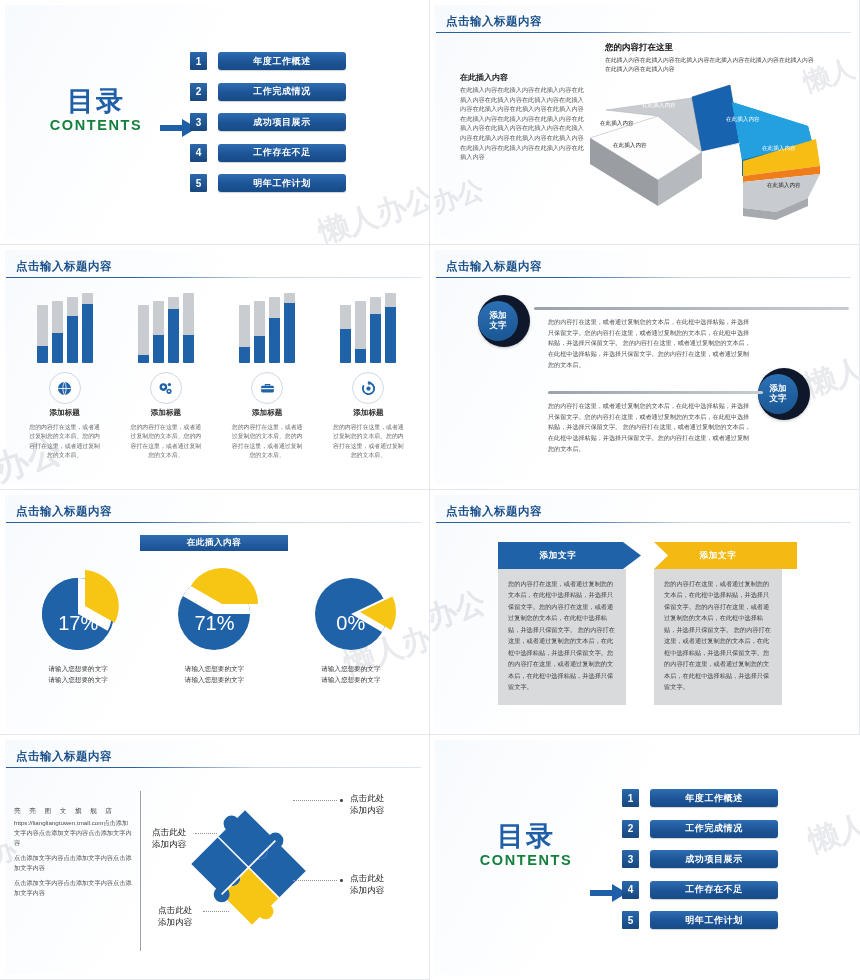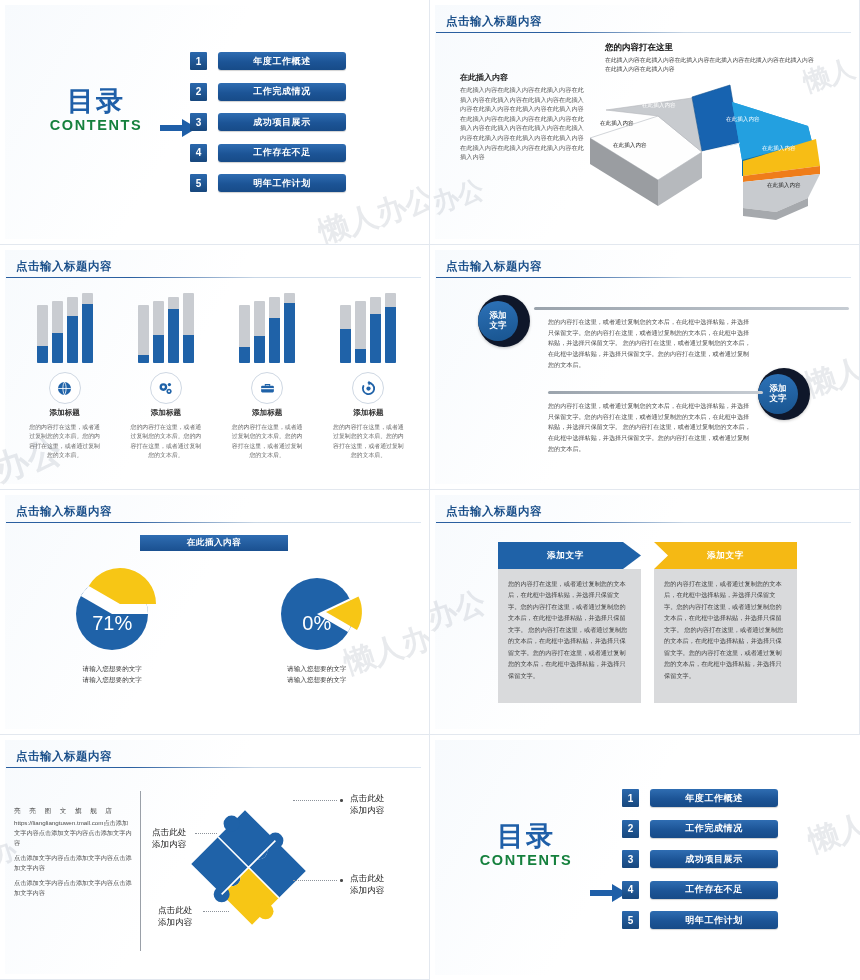--- a/index.html
+++ b/index.html
@@ -115,21 +115,21 @@
   .ppies{position:absolute;left:10px;top:72px;right:10px;display:flex;justify-content:space-around;}
   .ppie{width:125px;text-align:center;position:relative;}
   .ppie .disc{position:relative;width:100px;height:96px;margin:0 auto;}
   .ppie .pct{
     position:absolute;left:0;right:0;top:50px;text-align:center;
     color:#ffffff;font-size:20px;font-weight:normal;letter-spacing:0px;
   }
   .ppie p{margin:6px 0 0 0;font-size:6.6px;color:#333;line-height:1.6;}
 
   
-  .abox{position:absolute;top:52px;width:143px;}
+  .abox{position:absolute;top:52px;width:128px;}
   .aban{position:relative;height:27px;}
   .aban .lbl{
     position:absolute;inset:0;display:flex;align-items:center;justify-content:center;
     color:#fff;font-size:8.6px;font-weight:bold;letter-spacing:.6px;padding-right:8px;
   }
   .abody{
     background:#d9dadc;padding:9px 10px 12px 10px;
     font-size:6.2px;color:#3e3e3e;line-height:1.85;word-break:break-all;
     min-height:134px;box-sizing:border-box;
   }
@@ -398,20 +398,37 @@
   <div class="panel">
     <div class="pagebg"></div>
     <div class="ttl">点击输入标题内容</div>
     <div class="ttl-rule"></div>
     <div class="wm" style="right:-4px;top:140px;font-size:30px;">懒人办</div>
 
     <div class="subtitle-bar">在此插入内容</div>
 
     <div class="ppies">
 
+      <div class="ppie">
+        <div class="disc">
+          <svg width="100" height="96" viewBox="0 0 100 96">
+            <path d="M50 52 m0 -36 a36 36 0 1 0 25.5 61.5 z" fill="#1f62a8"></path>
+            <circle cx="50" cy="52" r="36" fill="#1f62a8"></circle>
+            <path d="M50 52 L50 16 A36 36 0 0 1 79.6 68.8 Z" fill="#ffffff"></path>
+            <g transform="translate(7,-8)">
+              <path d="M50 52 L50 16 A36 36 0 0 1 79.6 68.8 Z" fill="#f7c615"></path>
+            </g>
+          </svg>
+        </div>
+        <div class="pct">17%</div>
+        <p>
+          <span>请输入您想要的文字</span><br>
+          <span>请输入您想要的文字</span>
+        </p>
+      </div>
 
       <div class="ppie">
         <div class="disc">
           <svg width="100" height="96" viewBox="0 0 100 96">
             <circle cx="50" cy="52" r="36" fill="#1f62a8"></circle>
             <path d="M50 52 L18.8 34 A36 36 0 0 1 86 52 Z" fill="#ffffff"></path>
             <g transform="translate(8,-10)">
               <path d="M50 52 L18.8 34 A36 36 0 0 1 86 52 Z" fill="#f7c615"></path>
             </g>
           </svg>

